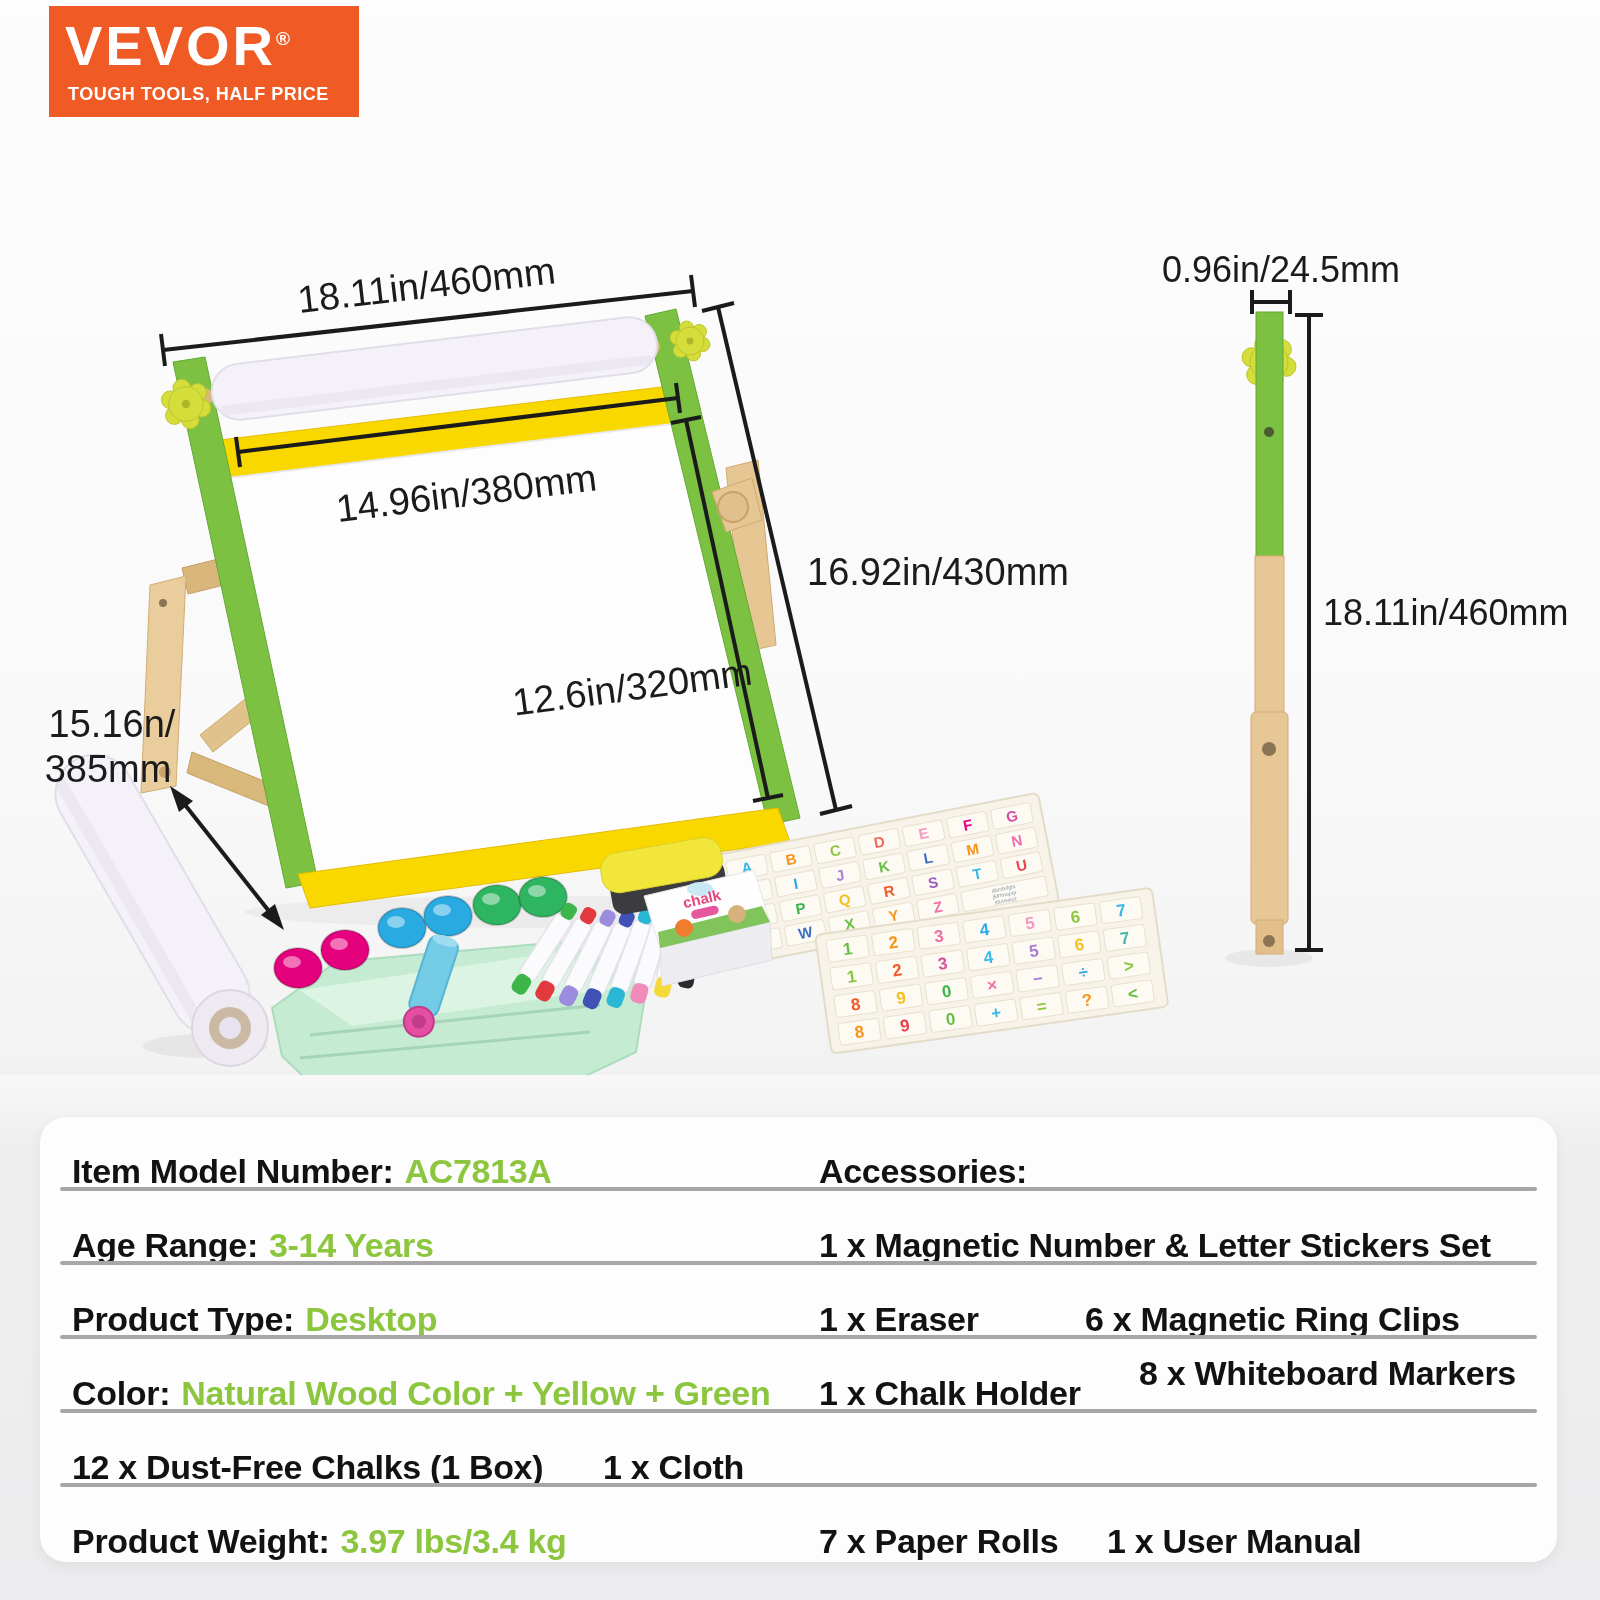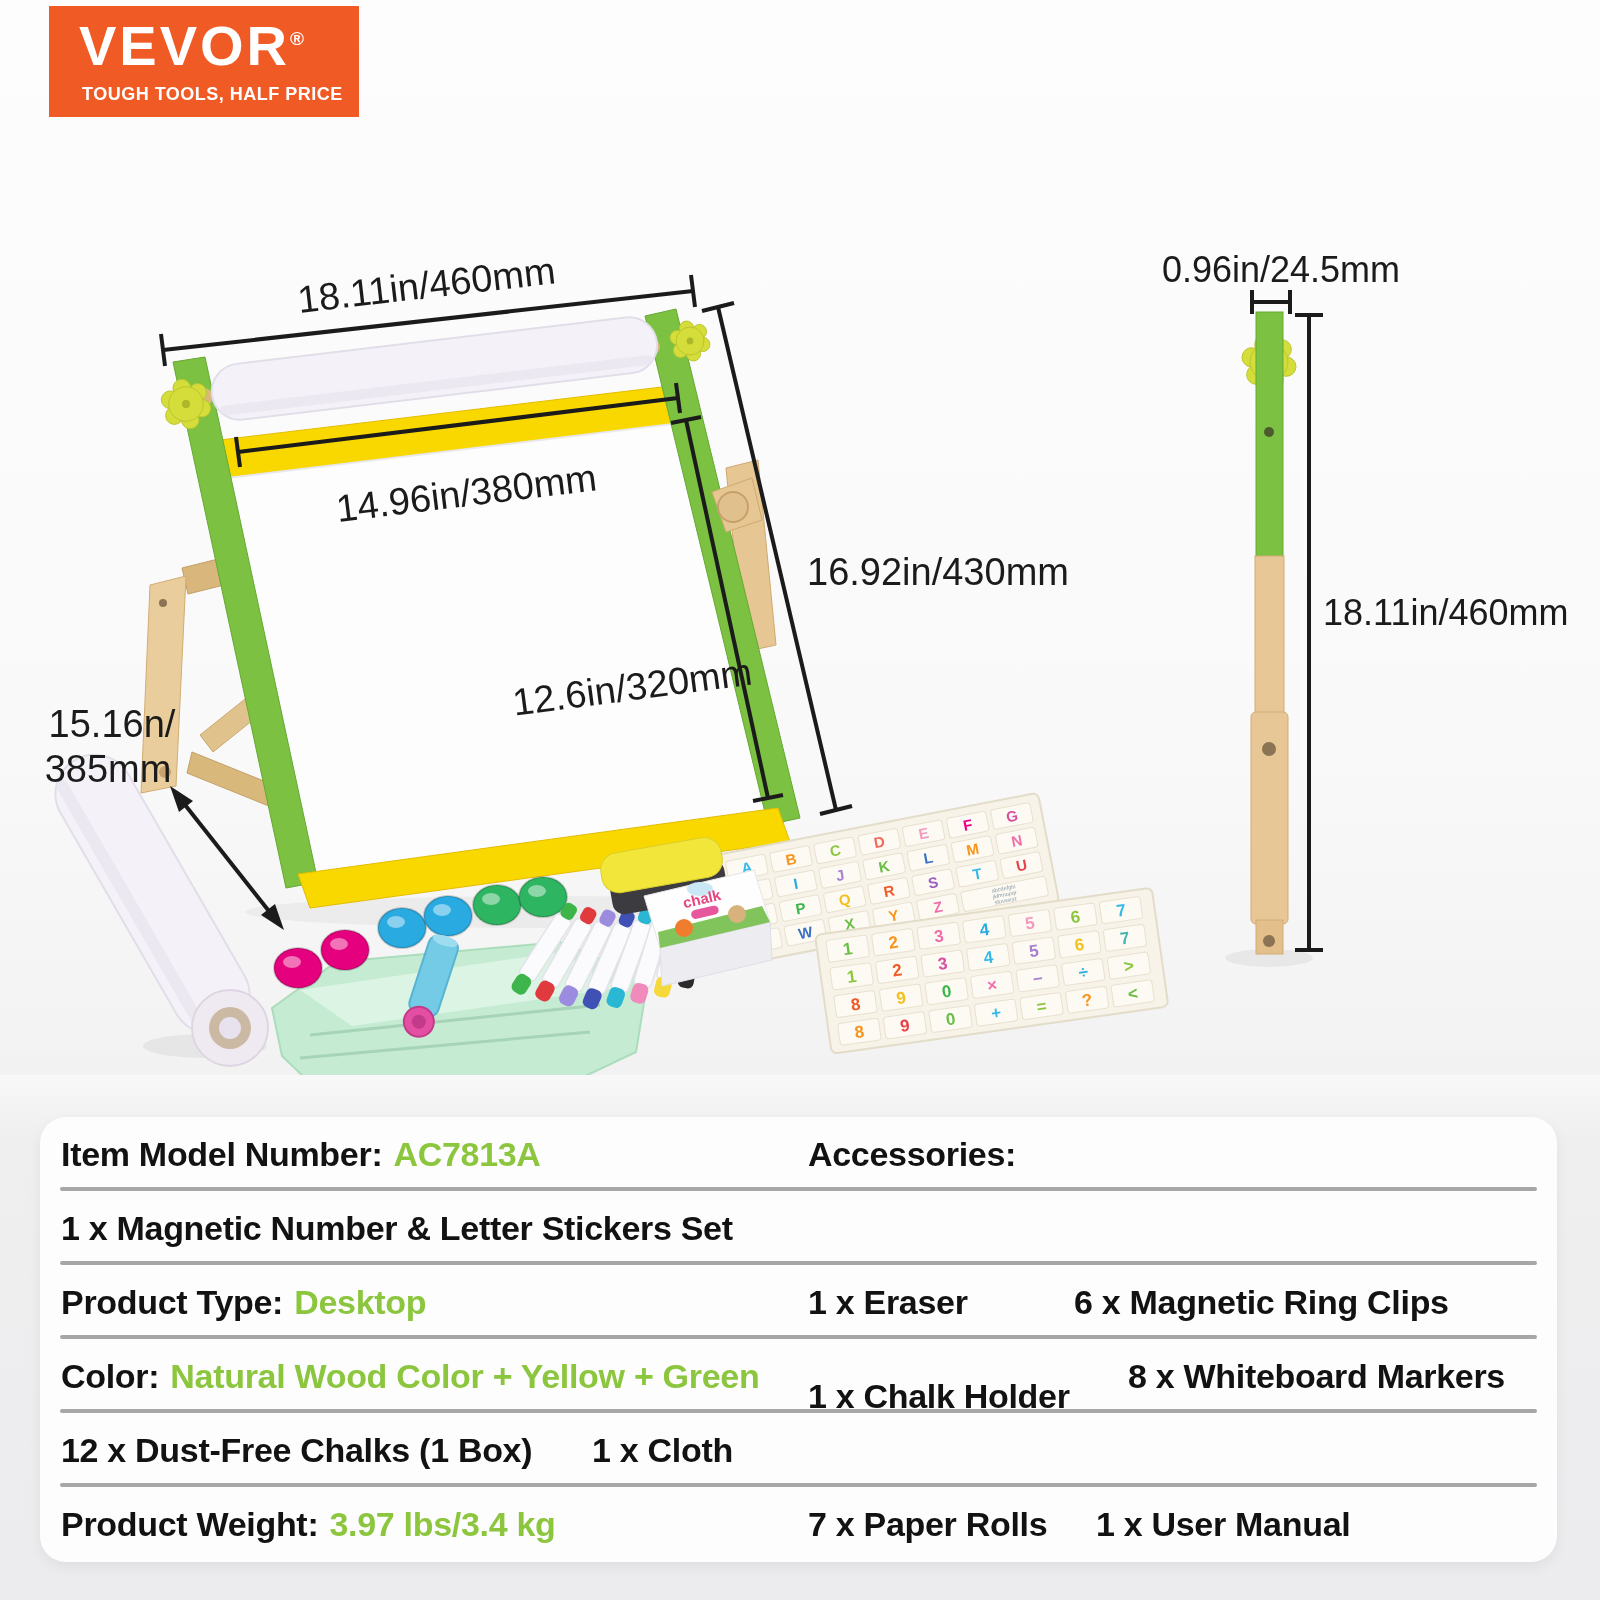--- a/index.html
+++ b/index.html
@@ -10,31 +10,31 @@
     background:linear-gradient(180deg,#fdfdfe 0%,#f9f9fa 70%,#f2f2f3 100%);}
   .scene-svg{position:absolute;left:0;top:0;}
   svg text{font-family:"Liberation Sans",sans-serif;}
   .dim-label{fill:#1b1b1b;font-size:38px;}
   .dim-label-sm{fill:#1b1b1b;font-size:36px;}
   .dim-line{stroke:#1b1b1b;stroke-width:4;fill:none;}
   .dim-head{fill:#1b1b1b;}
 
   
   .logo{position:absolute;left:49px;top:6px;width:310px;height:111px;background:#F05A24;
-    color:#fff;box-sizing:border-box;padding:12px 0 0 30px;}
+    color:#fff;box-sizing:border-box;padding:12px 0 0 16px;}
   .logo-title{font-weight:700;font-size:56px;line-height:1;letter-spacing:3px;}
   .logo-title sup{font-size:19px;letter-spacing:0;}
   .logo-tagline{font-weight:700;font-size:18px;letter-spacing:.5px;margin-top:10px;margin-left:3px;}
 
   
   .spec-section{position:absolute;left:0;top:1075px;width:1600px;height:525px;
     background:linear-gradient(180deg,#f8f8f9 0%,#efeff0 12%,#ececee 100%);}
   .spec-card{position:absolute;left:40px;top:42px;width:1517px;height:445px;background:#fdfdfd;
     border-radius:26px;box-shadow:0 5px 14px rgba(0,0,0,.06);overflow:hidden;}
-  .spec-row{display:flex;align-items:center;height:74px;padding-left:21px;position:relative;
+  .spec-row{display:flex;align-items:flex-end;height:74px;padding-left:32px;position:relative;
     font-weight:700;font-size:34px;color:#121212;letter-spacing:-.3px;}
   .spec-row:not(:last-child)::after{content:"";position:absolute;left:20px;right:20px;bottom:0;
     height:4px;background:#a6a6a6;border-radius:2px;}
   .cell-left{flex:0 0 747px;white-space:nowrap;}
   .cell-left .lbl{margin-right:11px;}
   .cell-left .val{color:#8CC63E;}
   .cell-right{flex:1;display:flex;align-items:center;}
   .acc-item{white-space:nowrap;}
   .spec-row:nth-child(3) .acc-item:first-child{min-width:266px;}
   .spec-row:nth-child(4) .acc-item:first-child{min-width:320px;margin-top:40px;}
@@ -414,20 +414,21 @@
 
 <div class="spec-section">
   <div class="spec-card" id="spec-card">
       <div class="spec-row">
         <div class="cell-left"><span class="lbl">Item Model Number:</span><span class="val">AC7813A</span></div>
         <div class="cell-right">
           <span class="acc-item">Accessories:</span>
         </div>
       </div>
       <div class="spec-row">
+        <div class="cell-left"><span class="lbl">Age Range:</span><span class="val">3-14 Years</span></div>
         <div class="cell-right">
           <span class="acc-item">1 x Magnetic Number &amp; Letter Stickers Set</span>
         </div>
       </div>
       <div class="spec-row">
         <div class="cell-left"><span class="lbl">Product Type:</span><span class="val">Desktop</span></div>
         <div class="cell-right">
           <span class="acc-item">1 x Eraser</span>
           <span class="acc-item">6 x Magnetic Ring Clips</span>
         </div>

